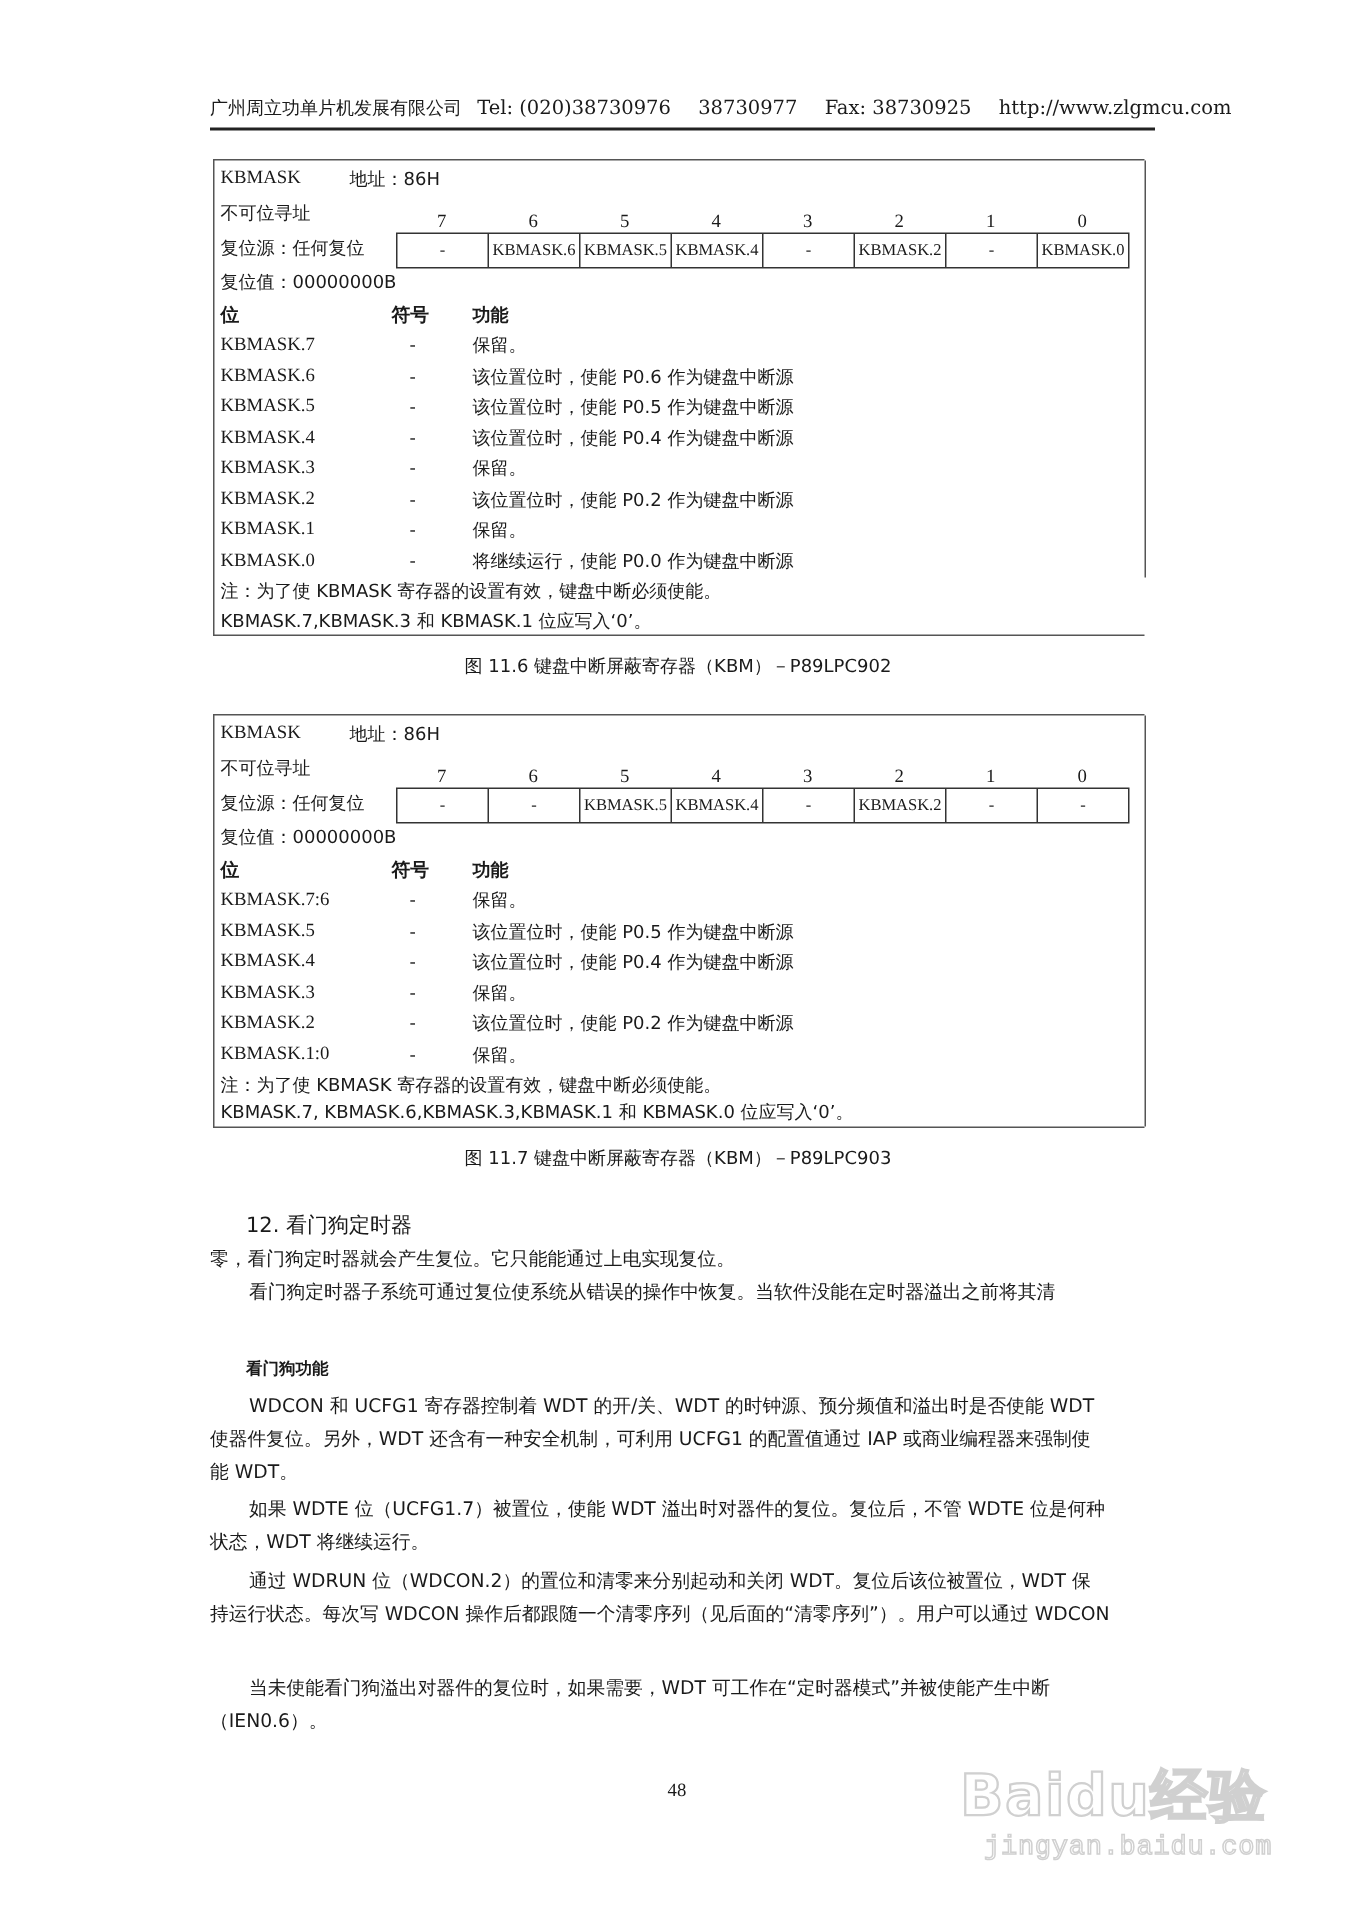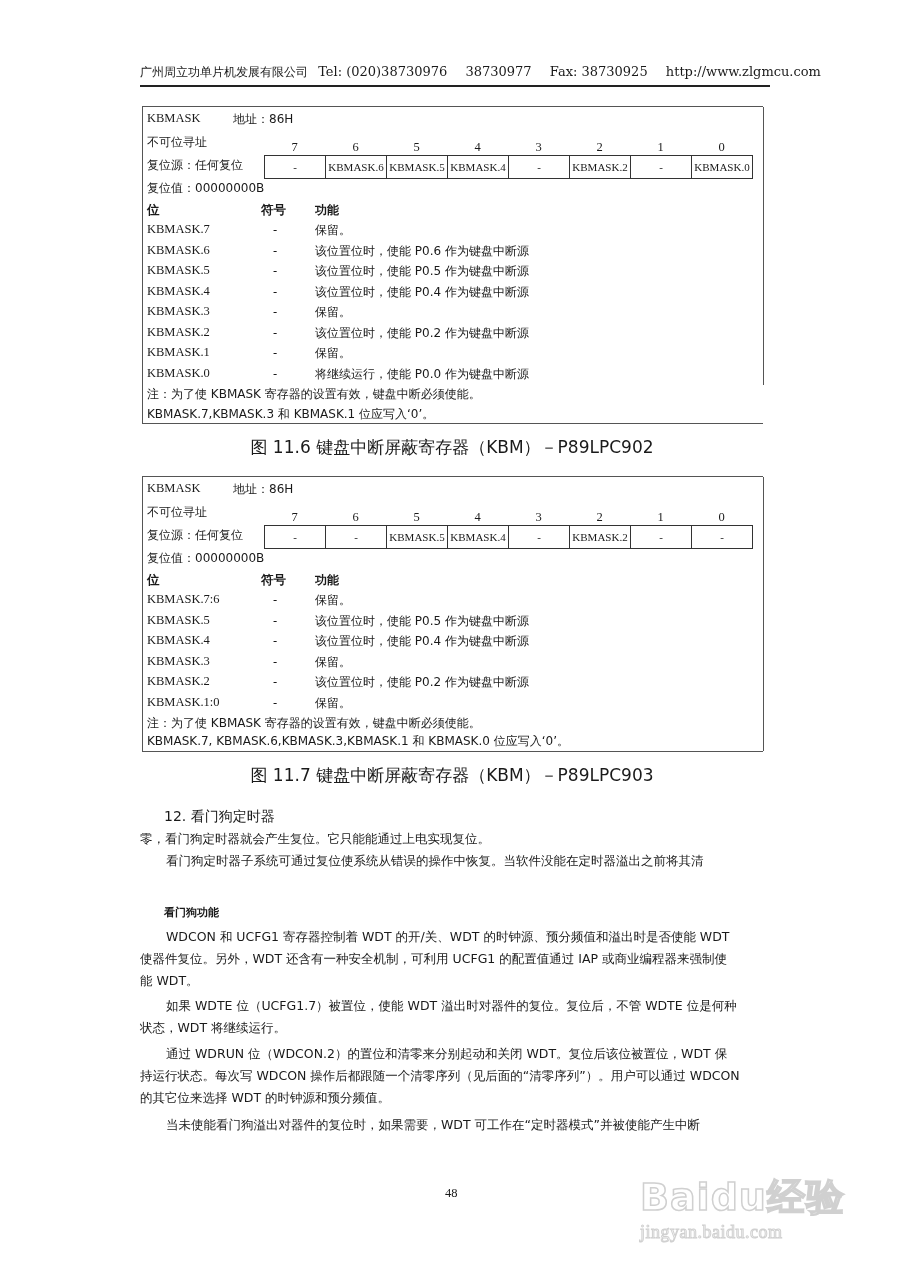--- a/index.html
+++ b/index.html
@@ -21,30 +21,30 @@
   .bitnum { position: absolute; width: 61px; text-align: center; font-size: 12.5px; font-family: "Liberation Serif", serif; }
   .bitcells { position: absolute; height: 22px; display: flex; border: 1px solid #333; }
   .bitcell { width: 60px; height: 22px; border-right: 1px solid #333; text-align: center; line-height: 22px; font-size: 11px; font-family: "Liberation Serif", serif; box-sizing: content-box; }
   .bitcell:last-child { border-right: none; }
 
   .row { position: absolute; height: 20px; }
   .row .c1 { position: absolute; left: 4px; font-size: 12.5px; font-family: "Liberation Serif", serif; }
   .row .c2 { position: absolute; left: 130px; font-size: 12.5px; }
   .row .c3 { position: absolute; left: 172px; font-size: 12px; font-family: "DejaVu Sans", sans-serif; }
 
-  .caption { position: absolute; left: 0; width: 904px; text-align: center; font-size: 17px; font-family: "DejaVu Sans", sans-serif; }
+  .caption { position: absolute; left: 0; width: 904px; text-align: center; font-size: 12px; font-family: "DejaVu Sans", sans-serif; }
   .sec-title { position: absolute; left: 164px; top: 808px; font-size: 14px; font-family: "DejaVu Sans", sans-serif; }
   .para { position: absolute; left: 140px; width: 625px; font-size: 12.5px; line-height: 22px; font-family: "DejaVu Sans", sans-serif; text-align: justify; white-space: normal; }
   .para .ln { display: block; white-space: nowrap; height: 22px; }
   .indent { padding-left: 26px; }
   .sub-title { position: absolute; left: 164px; top: 905px; font-size: 11px; font-weight: bold; font-family: "DejaVu Sans", sans-serif; }
   .pagenum { position: absolute; left: 445px; top: 1186px; font-size: 12.5px; font-family: "Liberation Serif", serif; }
   .watermark { position: absolute; left: 640px; top: 1172px; width: 215px; height: 80px; color: #d8d8d8; }
   .wm-big { position: absolute; left: 0; top: 0; font-size: 38px; font-weight: bold; font-family: "DejaVu Sans", sans-serif; color: transparent; -webkit-text-stroke: 1.5px #d0d0d0; letter-spacing: 1px; }
-  .wm-small { position: absolute; left: 0; top: 50px; font-size: 18px; font-family: Liberation Serif, serif; color: transparent; -webkit-text-stroke: 1px #d0d0d0; letter-spacing: 0.5px; }
+  .wm-small { position: absolute; left: 16px; top: 50px; font-size: 18px; font-family: Liberation Mono, monospace; color: transparent; -webkit-text-stroke: 1px #d0d0d0; letter-spacing: 0.5px; }
 </style>
 </head>
 <body>
 
 <div class="abs hdr">
   <span class="cn">广州周立功单片机发展有限公司</span>
   <span style="margin-left:6px">Tel: (020)38730976</span>
   <span style="margin-left:14px">38730977</span>
   <span style="margin-left:14px">Fax: 38730925</span>
   <span style="margin-left:14px">http://www.zlgmcu.com</span>
@@ -210,23 +210,23 @@
   <span class="ln">使器件复位。另外，WDT 还含有一种安全机制，可利用 UCFG1 的配置值通过 IAP 或商业编程器来强制使</span>
   <span class="ln">能 WDT。</span>
 </div>
 <div class="para" style="top:995px">
   <span class="ln indent">如果 WDTE 位（UCFG1.7）被置位，使能 WDT 溢出时对器件的复位。复位后，不管 WDTE 位是何种</span>
   <span class="ln">状态，WDT 将继续运行。</span>
 </div>
 <div class="para" style="top:1043px">
   <span class="ln indent">通过 WDRUN 位（WDCON.2）的置位和清零来分别起动和关闭 WDT。复位后该位被置位，WDT 保</span>
   <span class="ln">持运行状态。每次写 WDCON 操作后都跟随一个清零序列（见后面的“清零序列”）。用户可以通过 WDCON</span>
-  <span class="ln">的其它位来选择 WDT 的时钟源和预分频值。</span>
 </div>
 <div class="para" style="top:1114px">
   <span class="ln indent">当未使能看门狗溢出对器件的复位时，如果需要，WDT 可工作在“定时器模式”并被使能产生中断</span>
+  <span class="ln">（IEN0.6）。</span>
 </div>
 
 <div class="pagenum">48</div>
 <div class="watermark">
   <div class="wm-big">Baidu经验</div>
   <div class="wm-small">jingyan.baidu.com</div>
 </div>
 
 </body></html>

